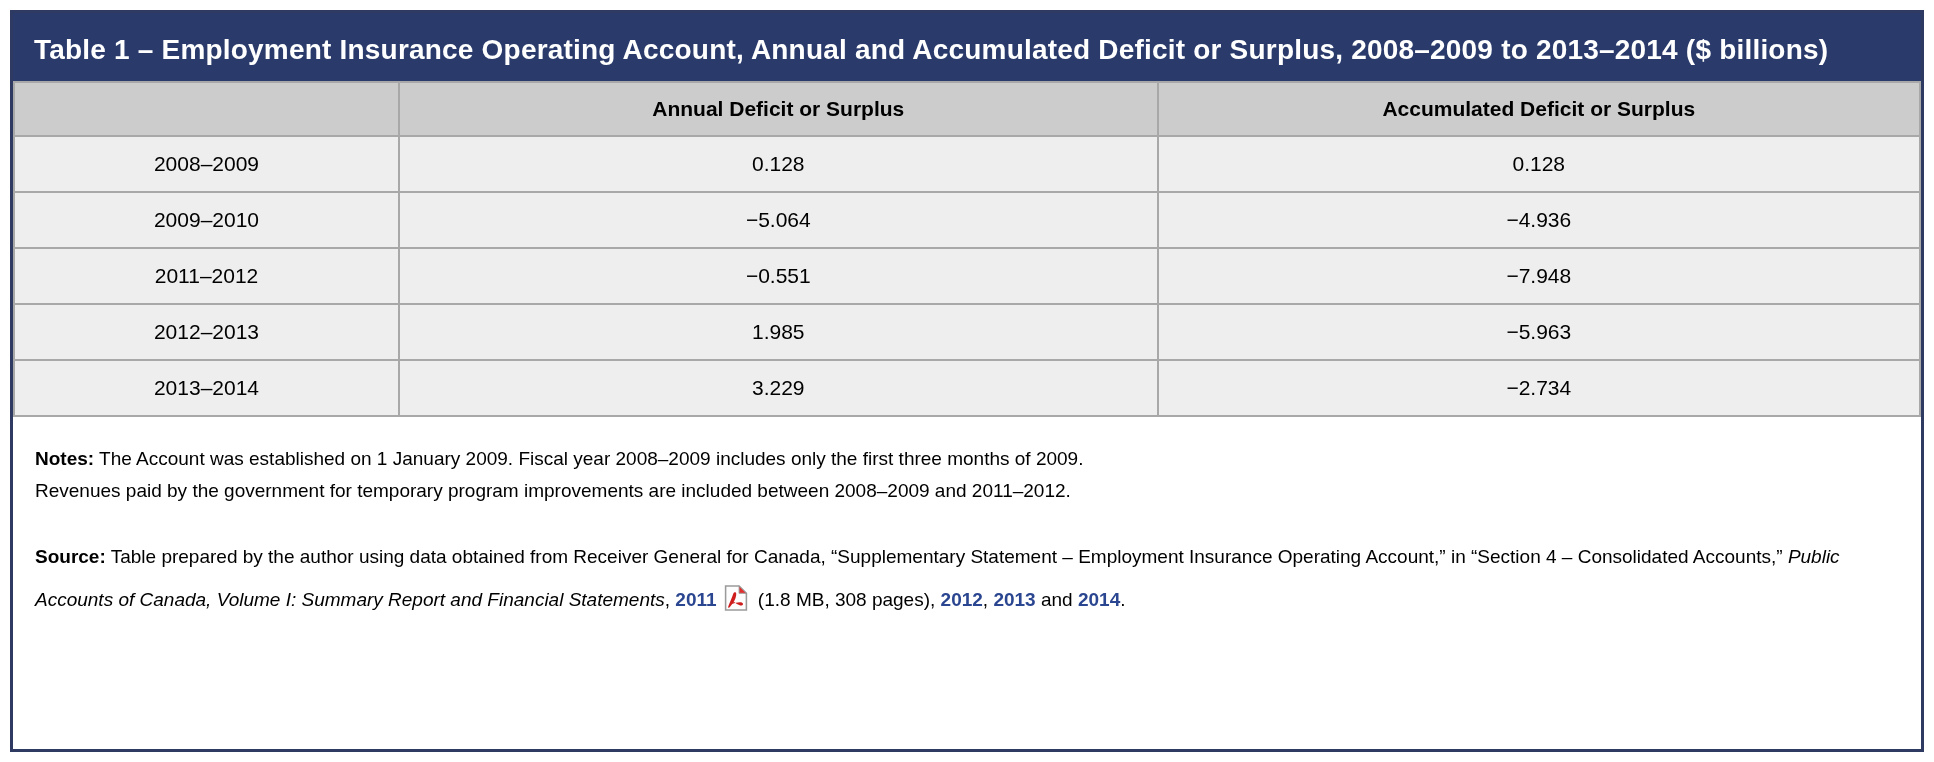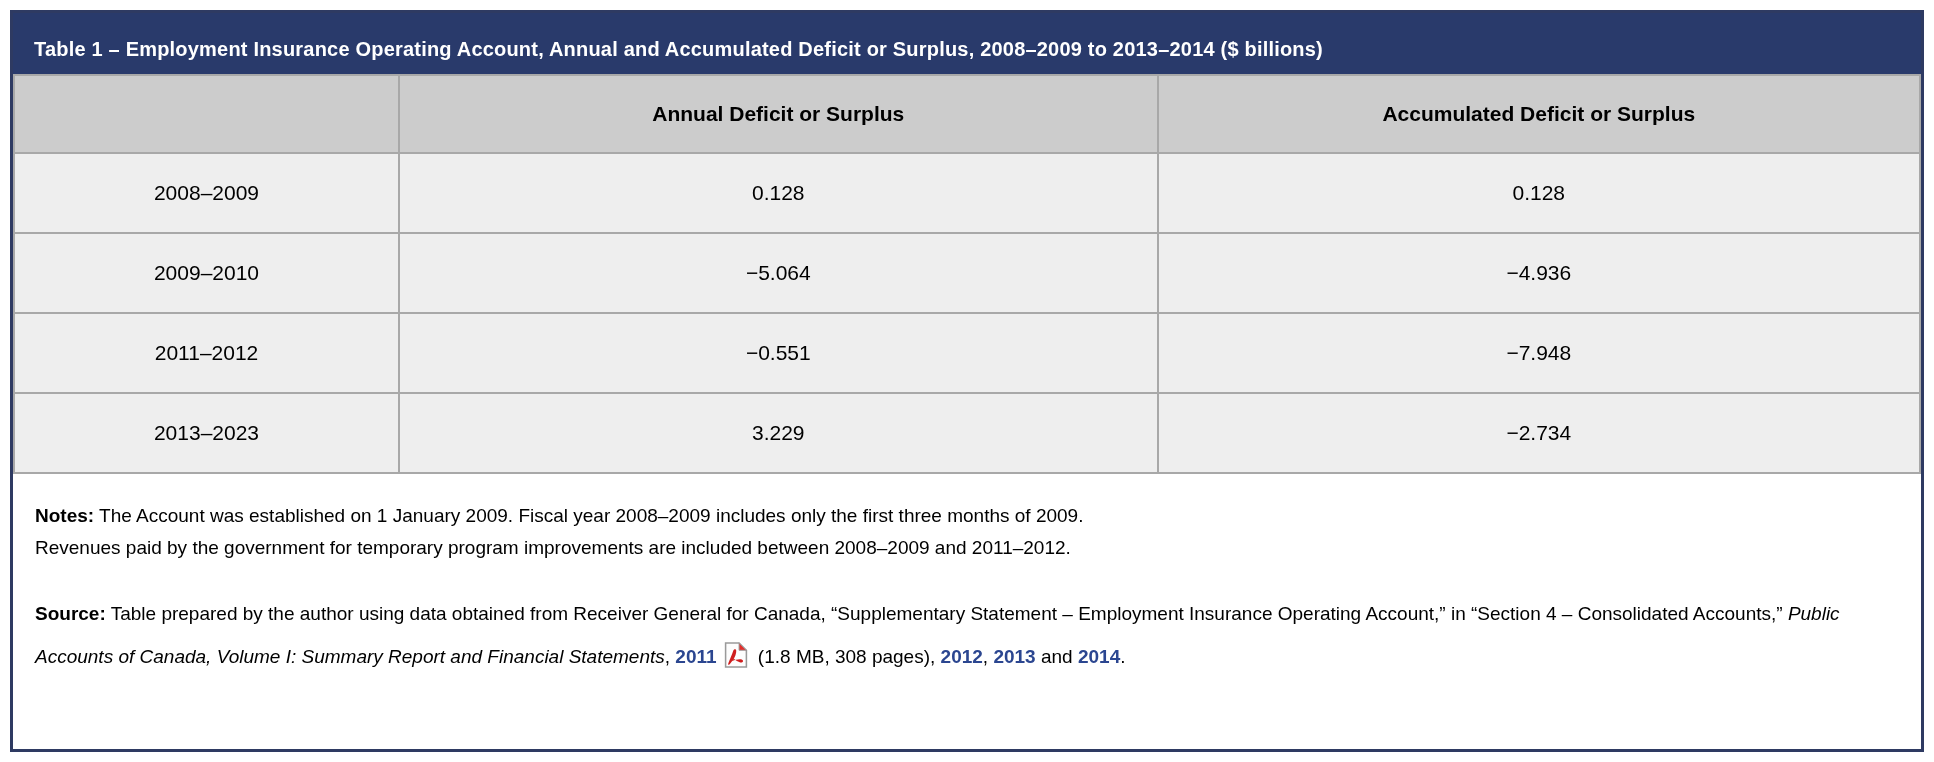--- a/index.html
+++ b/index.html
@@ -22,37 +22,37 @@
     top: 10px;
     width: 1908px;
     height: 736px;
     border: 3px solid var(--frame-border);
     background: #ffffff;
     overflow: hidden;
   }
   .titlebar {
     background: var(--titlebar-bg);
     color: #ffffff;
-    font-size: 20px;
+    font-size: 28px;
     font-weight: bold;
     line-height: 39px;
-    padding: 17px 21px 5px 21px;
+    padding: 17px 21px 12px 21px;
     letter-spacing: 0.2px;
   }
   table.data {
     width: 100%;
     border-collapse: collapse;
     table-layout: fixed;
   }
   table.data th, table.data td {
     border: 2px solid var(--grid-line);
     text-align: center;
     font-size: 21px;
     color: #000000;
-    padding: 12px;
+    padding: 0;
   }
   table.data th {
     background: var(--header-bg);
     font-weight: bold;
     height: 52px;
   }
   table.data td {
     background: var(--row-bg);
     font-weight: normal;
     height: 54px;
@@ -117,21 +117,26 @@
           <td>2009–2010</td>
           <td>−5.064</td>
           <td>−4.936</td>
         </tr>
         <tr>
           <td>2011–2012</td>
           <td>−0.551</td>
           <td>−7.948</td>
         </tr>
         <tr>
-          <td>2013–2023</td>
+          <td>2012–2013</td>
+          <td>1.985</td>
+          <td>−5.963</td>
+        </tr>
+        <tr>
+          <td>2013–2014</td>
           <td>3.229</td>
           <td>−2.734</td>
         </tr>
       </tbody>
     </table>
 
     <div class="footer">
       <p class="notes"><strong>Notes:</strong> <span>The Account was established on 1 January 2009. Fiscal year 2008–2009 includes only the first three months of 2009.</span><br>
         <span>Revenues paid by the government for temporary program improvements are included between 2008–2009 and 2011–2012.</span></p>
 

